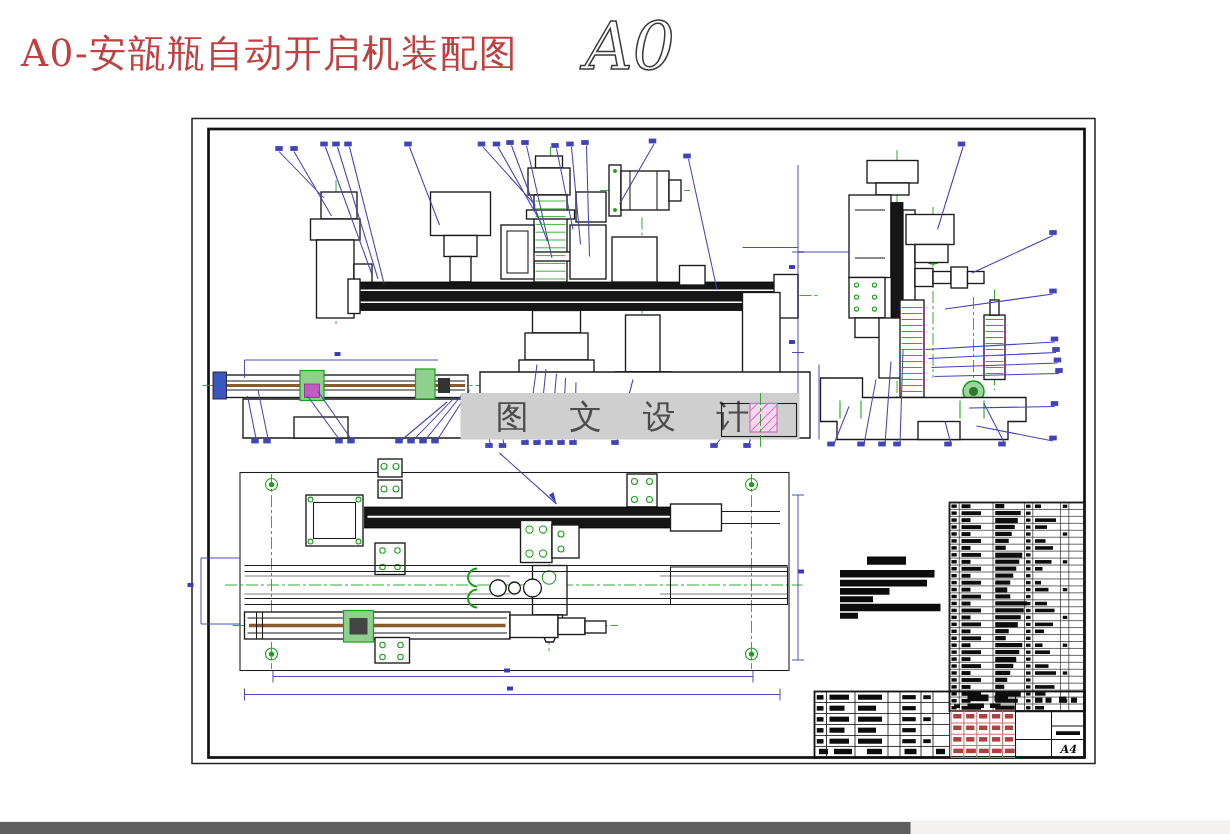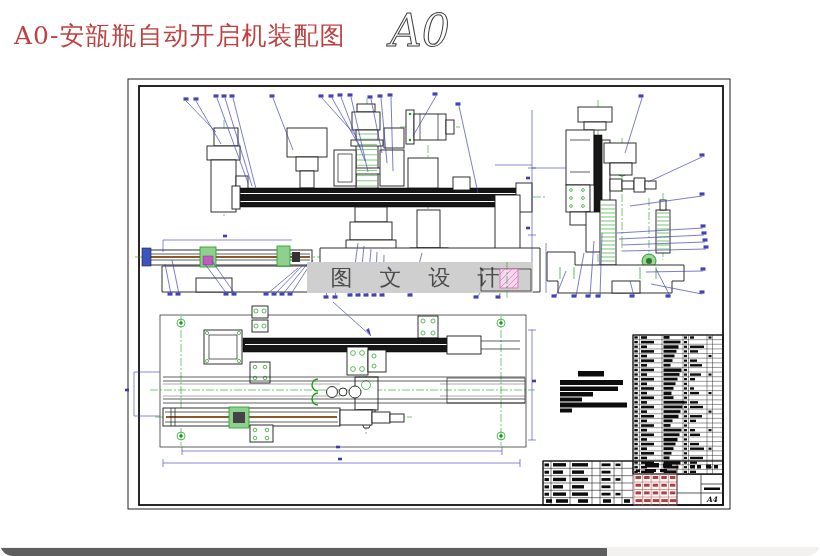--- a/index.html
+++ b/index.html
@@ -1,17 +1,17 @@
 <!DOCTYPE html>
 <html style="--c-title: #bf4040; --c-leader: #4343b8; --c-rail: #8a5a2a; --c-mag: #c05cc0; --c-wm: #cfcfcf; --c-sb: #5e5e5e;"><head>
 <meta charset="utf-8">
 <style>
   html,body{margin:0;padding:0;background:#fff;}
   .stage{position:relative;width:820px;height:556px;background:#fff;overflow:hidden;
-         font-family:"Liberation Sans",sans-serif;border-radius:13px;}
+         font-family:"Liberation Sans",sans-serif;}
   svg{position:absolute;left:0;top:0;}
   .title-text{font-family:"DejaVu Serif",serif;font-size:25px;letter-spacing:1px;fill:var(--c-title,#bf4040);}
   .a0-note{font-family:"DejaVu Serif",serif;font-size:44px;font-style:italic;fill:none;
            stroke:#3a3a3a;stroke-width:1;}
   .wm-text{font-family:"DejaVu Serif",serif;font-size:22px;letter-spacing:10px;fill:#4c4c4c;}
   .a4-text{font-family:"DejaVu Serif",serif;font-size:7.5px;font-style:italic;font-weight:bold;fill:#111;}
   .ol{fill:#fff;stroke:#1a1a1a;stroke-width:0.9;}
   .olt{fill:none;stroke:#1a1a1a;stroke-width:0.7;}
   .dk{fill:#161616;stroke:#000;stroke-width:0.5;}
   .cl{stroke:#22a022;stroke-dasharray:8 2 2 2;stroke-width:0.6;fill:none;}

